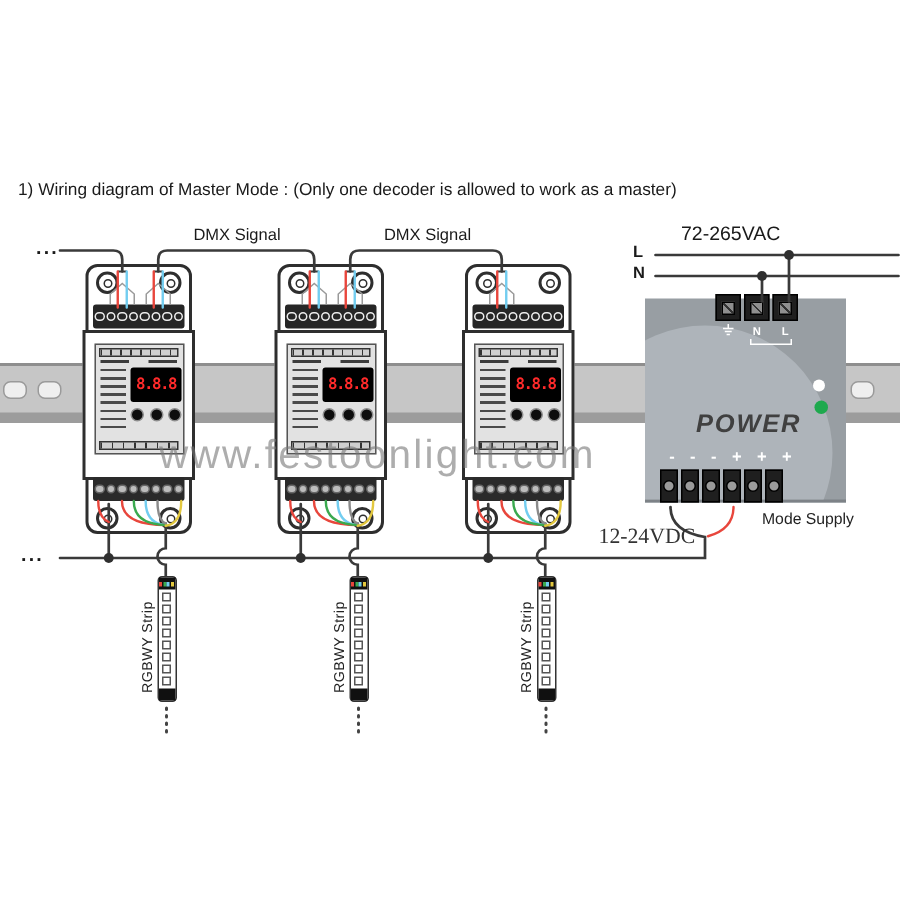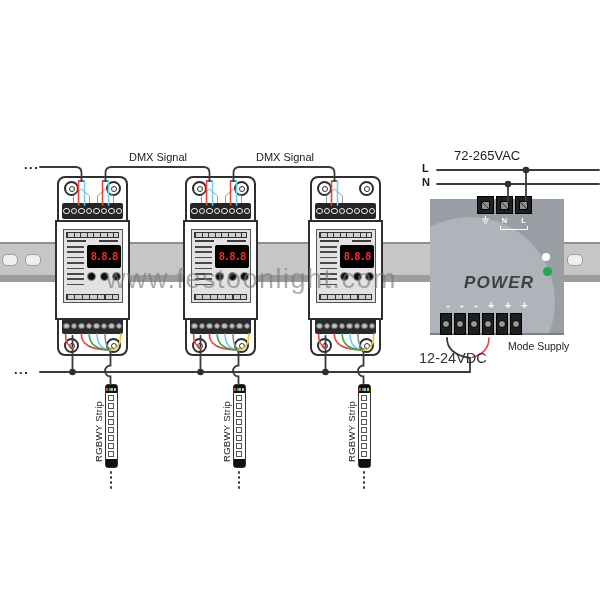--- a/index.html
+++ b/index.html
@@ -77,25 +77,25 @@
   .strip-dots i{width:2.5px;height:2.5px;border-radius:50%;background:#444;}
 
   
   .lbl{z-index:4;white-space:nowrap;}
   .title{left:12px;top:121px;font-size:11.5px;}
   .dmx1{left:122px;top:151px;width:72px;text-align:center;font-size:11px;}
   .dmx2{left:249px;top:151px;width:72px;text-align:center;font-size:11px;}
   .vac{left:454px;top:148px;font-size:13px;}
   .lline{left:422px;top:162px;font-size:11px;font-weight:bold;}
   .nline{left:422px;top:176px;font-size:11px;font-weight:bold;}
-  .vdc{left:419px;top:350px;font-size:14.5px;color:#333;}
+  .vdc{left:399px;top:350px;font-size:14.5px;color:#333;font-family:Liberation Serif, serif;}
   .pscap{left:508px;top:340px;font-size:10.5px;color:#222;}
   .dots-top{left:24px;top:157px;font-size:13px;font-weight:bold;letter-spacing:1.5px;}
   .dots-bus{left:14px;top:362px;font-size:13px;font-weight:bold;letter-spacing:1.5px;}
-  .watermark{left:106px;top:264px;font-size:27px;color:#777;opacity:0.6;letter-spacing:1.5px;z-index:5;}
+  .watermark{left:106px;top:288px;font-size:27px;color:#777;opacity:0.6;letter-spacing:1.5px;z-index:5;}
 
   svg.wires{position:absolute;left:0;top:0;z-index:3;pointer-events:none;}
 </style>
 </head>
 <body>
 
 <div class="stage">
 
   <div class="abs rail">
     <div class="abs rail-slot" style="left:2px"></div>
@@ -465,20 +465,21 @@
 
     <g fill="#2f2f2f">
       <circle cx="526" cy="170" r="3.3"></circle>
         <circle cx="508" cy="184" r="3.3"></circle>
       <circle cx="72.5" cy="372" r="3.3"></circle>
         <circle cx="200.5" cy="372" r="3.3"></circle>
         <circle cx="325.5" cy="372" r="3.3"></circle>
     </g>
   </svg>
 
+  <div class="abs lbl title">1)  Wiring diagram of Master Mode : (Only one decoder is allowed to work as a master)</div>
   <div class="abs lbl dmx1">DMX Signal</div>
   <div class="abs lbl dmx2">DMX Signal</div>
   <div class="abs lbl vac">72-265VAC</div>
   <div class="abs lbl lline">L</div>
   <div class="abs lbl nline">N</div>
   <div class="abs lbl vdc">12-24VDC</div>
   <div class="abs lbl pscap">Mode Supply</div>
   <div class="abs lbl dots-top">...</div>
   <div class="abs lbl dots-bus">...</div>
   <div class="abs lbl watermark">www.festoonlight.com</div>

